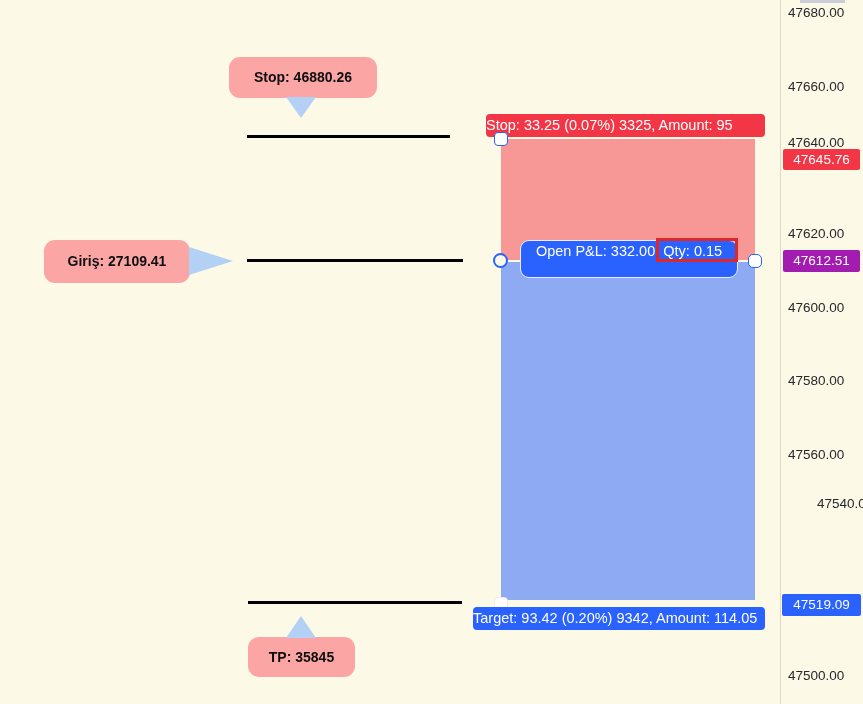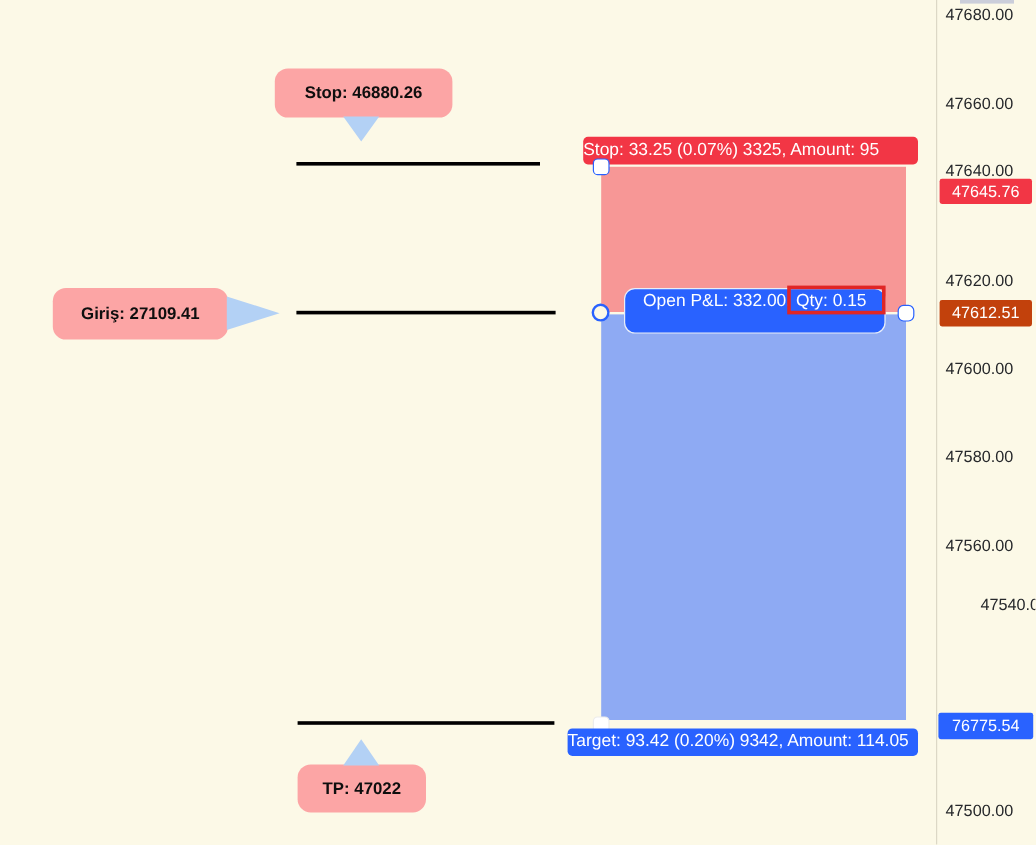--- a/index.html
+++ b/index.html
@@ -7,21 +7,21 @@
   .stage{
     position:relative;width:863px;height:704px;overflow:hidden;
     background:#FCF9E7;
     font-family:"Liberation Sans",sans-serif;
   }
   
   .axis{position:absolute;right:0;top:0;width:83px;height:704px;background:#FCF9E7;border-left:1px solid #DCD8C6;z-index:6;padding-left:24px;}
   .axis .tick{position:absolute;left:7px;width:70px;height:18px;line-height:18px;font-size:13.5px;color:#26282B;letter-spacing:0;white-space:nowrap;}
   .axis .badge{position:absolute;left:2px;width:77px;height:21px;line-height:21px;border-radius:2px;color:#fff;font-size:13.5px;text-align:center;white-space:nowrap;z-index:8;}
   .badge.stop{background:#F23645;}
-  .badge.entry{background:#c2410c;height:22px;line-height:22px;}
+  .badge.entry{background:#a21caf;height:22px;line-height:22px;}
   .badge.target{background:#2962FF;height:22px;line-height:22px;left:1px;width:79px;}
   .axis-top-sliver{position:absolute;left:800px;top:0;width:45px;height:3px;background:#CBCEDA;z-index:7;}
   
   .zone{position:absolute;left:501px;width:254px;}
   .zone.risk{top:139px;height:121px;background:rgba(242,54,69,0.50);}
   .zone.reward{top:262px;height:338px;background:rgba(41,98,255,0.52);}
   
   .price-line{position:absolute;height:3px;background:#000;}
   
   .tool-label{position:absolute;color:#fff;font-size:14.5px;white-space:nowrap;border-radius:4px;z-index:4;}
@@ -61,21 +61,21 @@
     <span class="txt">Stop: 46880.26</span>
   </div>
   <div class="tail down"></div>
 
   <div class="bubble entry-b">
     <span class="txt">Giriş: 27109.41</span>
   </div>
   <div class="tail right"></div>
 
   <div class="bubble tp-b">
-    <span class="txt">TP: 47022</span>
+    <span class="txt">TP: 35845</span>
   </div>
   <div class="tail up"></div>
 
   <div class="zone risk"></div>
   <div class="zone reward"></div>
 
   <div class="price-line" style="left:247px;top:135px;width:203px;"></div>
   <div class="price-line" style="left:247px;top:259px;width:216px;"></div>
   <div class="price-line" style="left:248px;top:601px;width:214px;"></div>
 
@@ -98,17 +98,17 @@
     <div class="tick" style="top:134px;">47640.00</div>
     <div class="tick" style="top:225px;">47620.00</div>
     <div class="tick" style="top:299px;">47600.00</div>
     <div class="tick" style="top:372px;">47580.00</div>
     <div class="tick" style="top:446px;">47560.00</div>
     <div class="tick" style="top:495px;margin-left:29px;">47540.00</div>
     <div class="tick" style="top:667px;">47500.00</div>
 
     <div class="badge stop" style="top:127px;margin-top:22px;">47645.76</div>
     <div class="badge entry" style="top:250px;">47612.51</div>
-    <div class="badge target" style="top:594px;">76775.54</div>
+    <div class="badge target" style="top:594px;">47519.09</div>
   </div>
   <div class="axis-top-sliver"></div>
 
 </div>
 
 </body></html>

